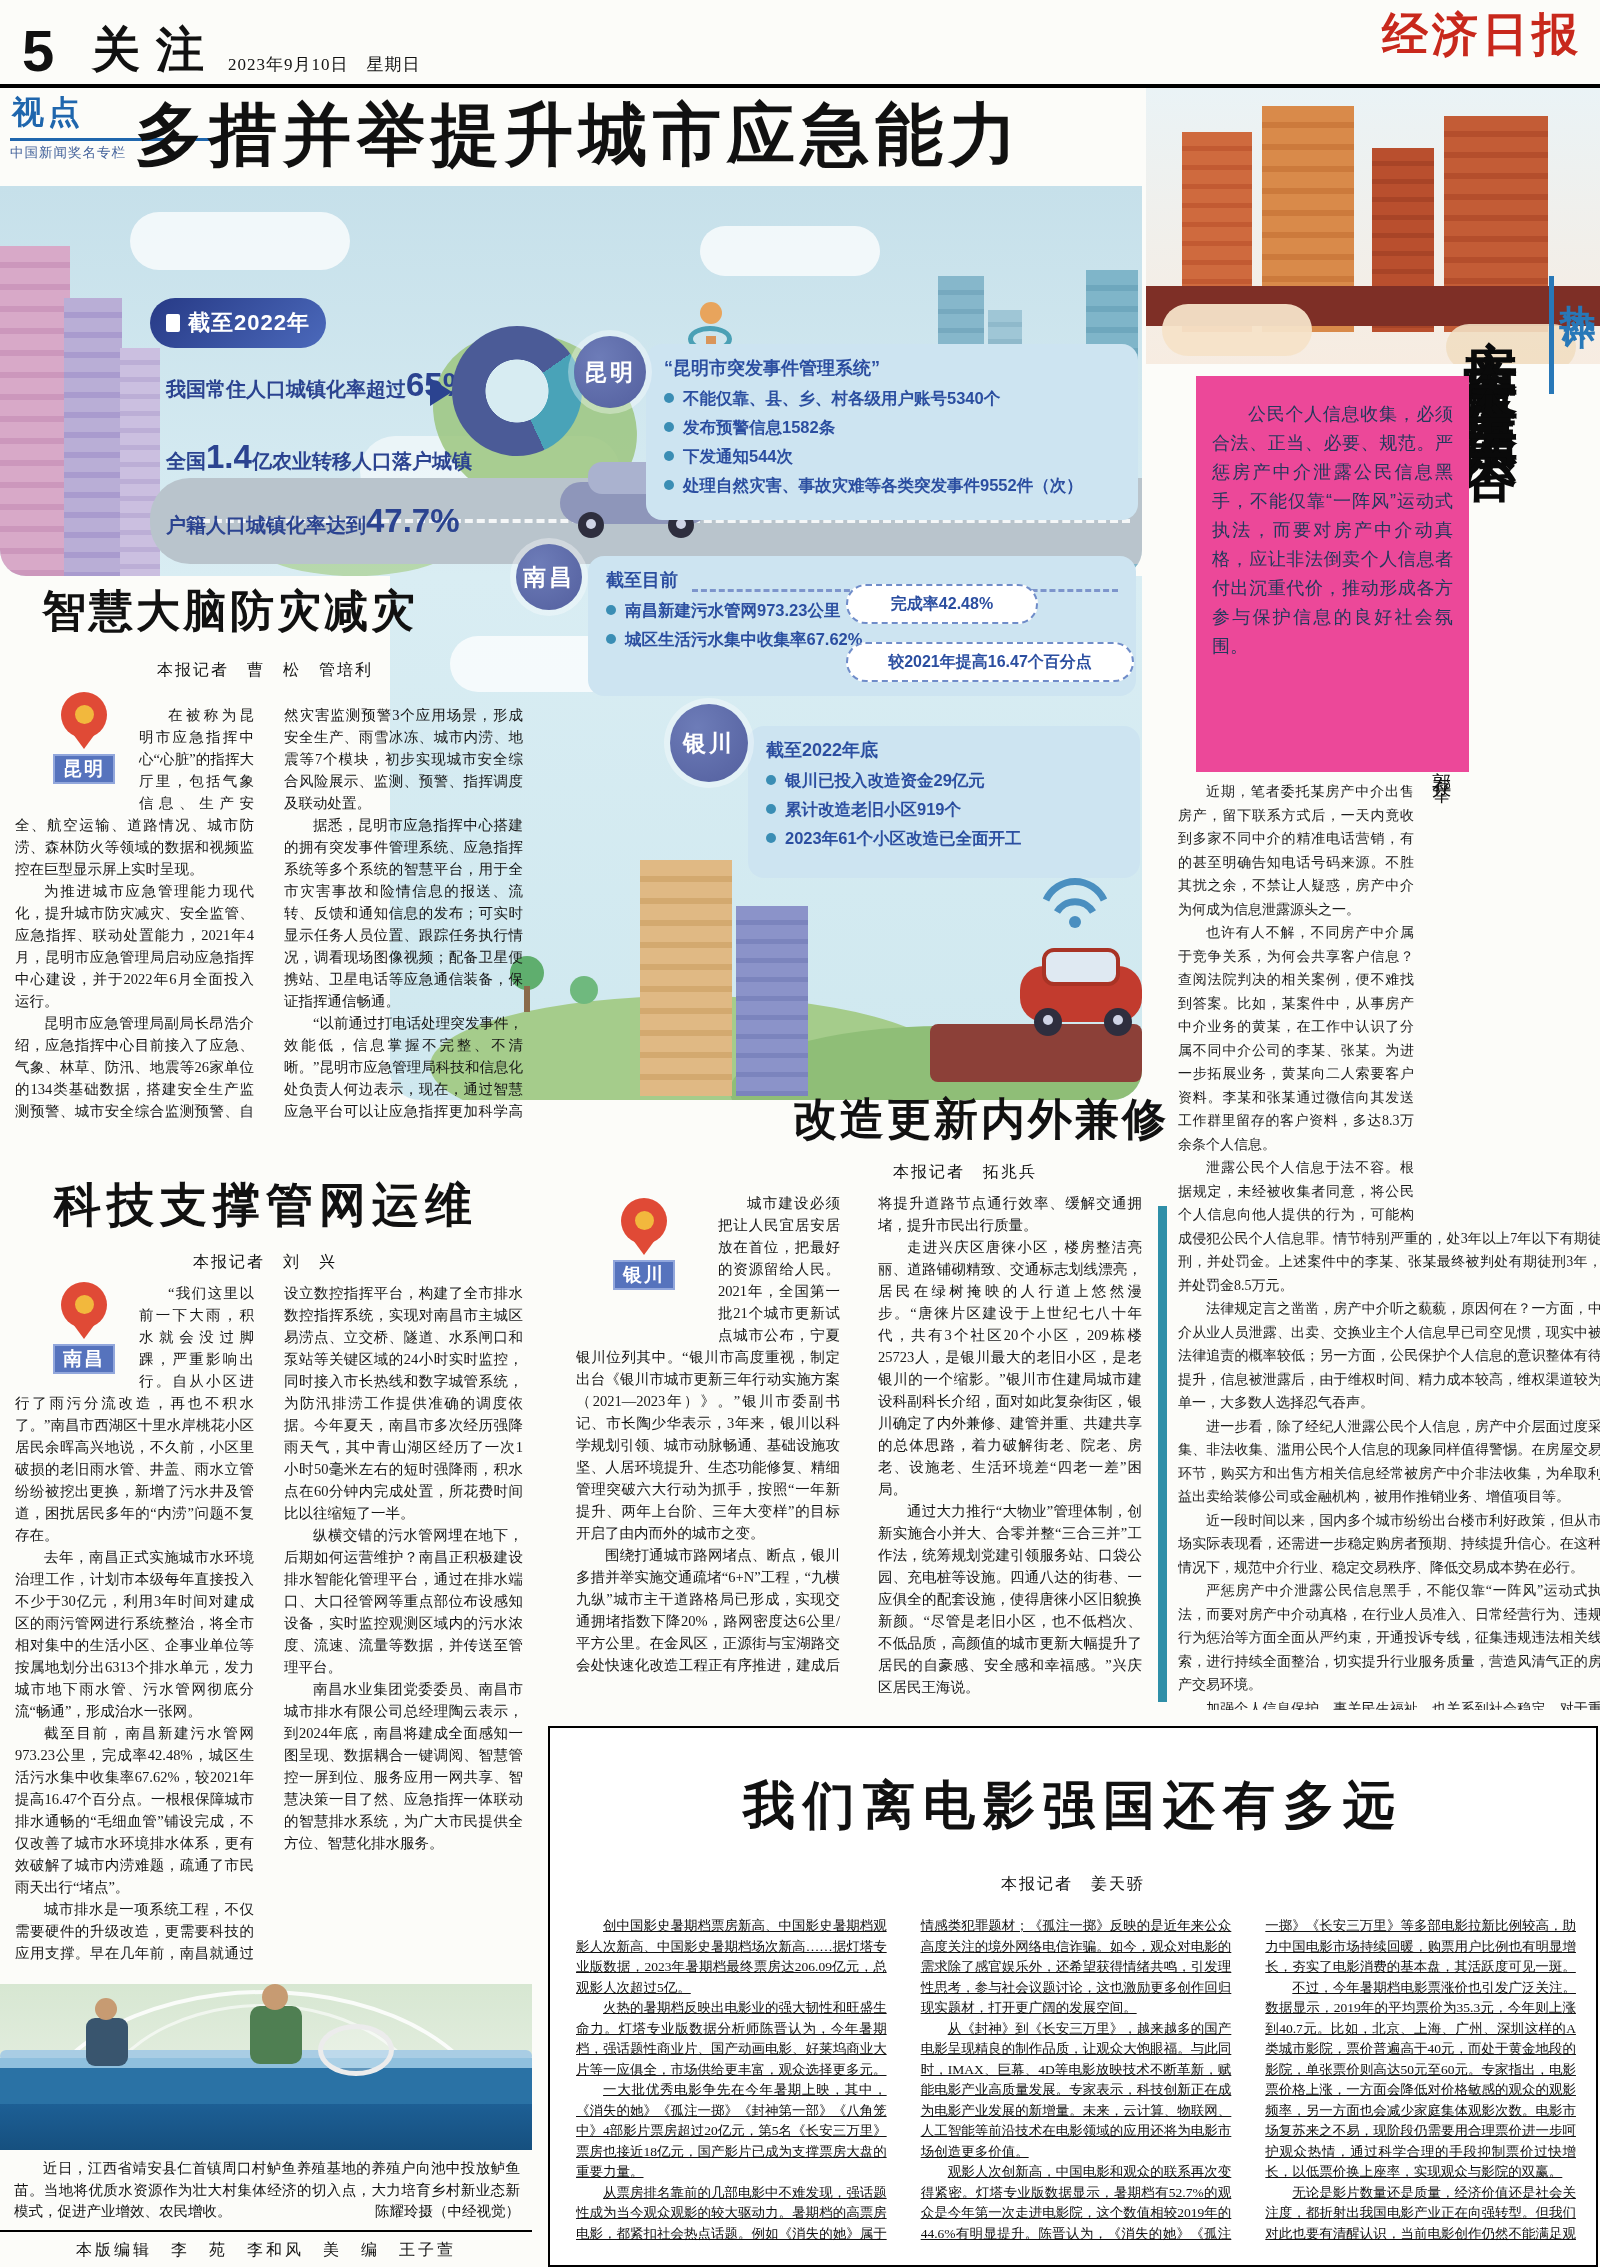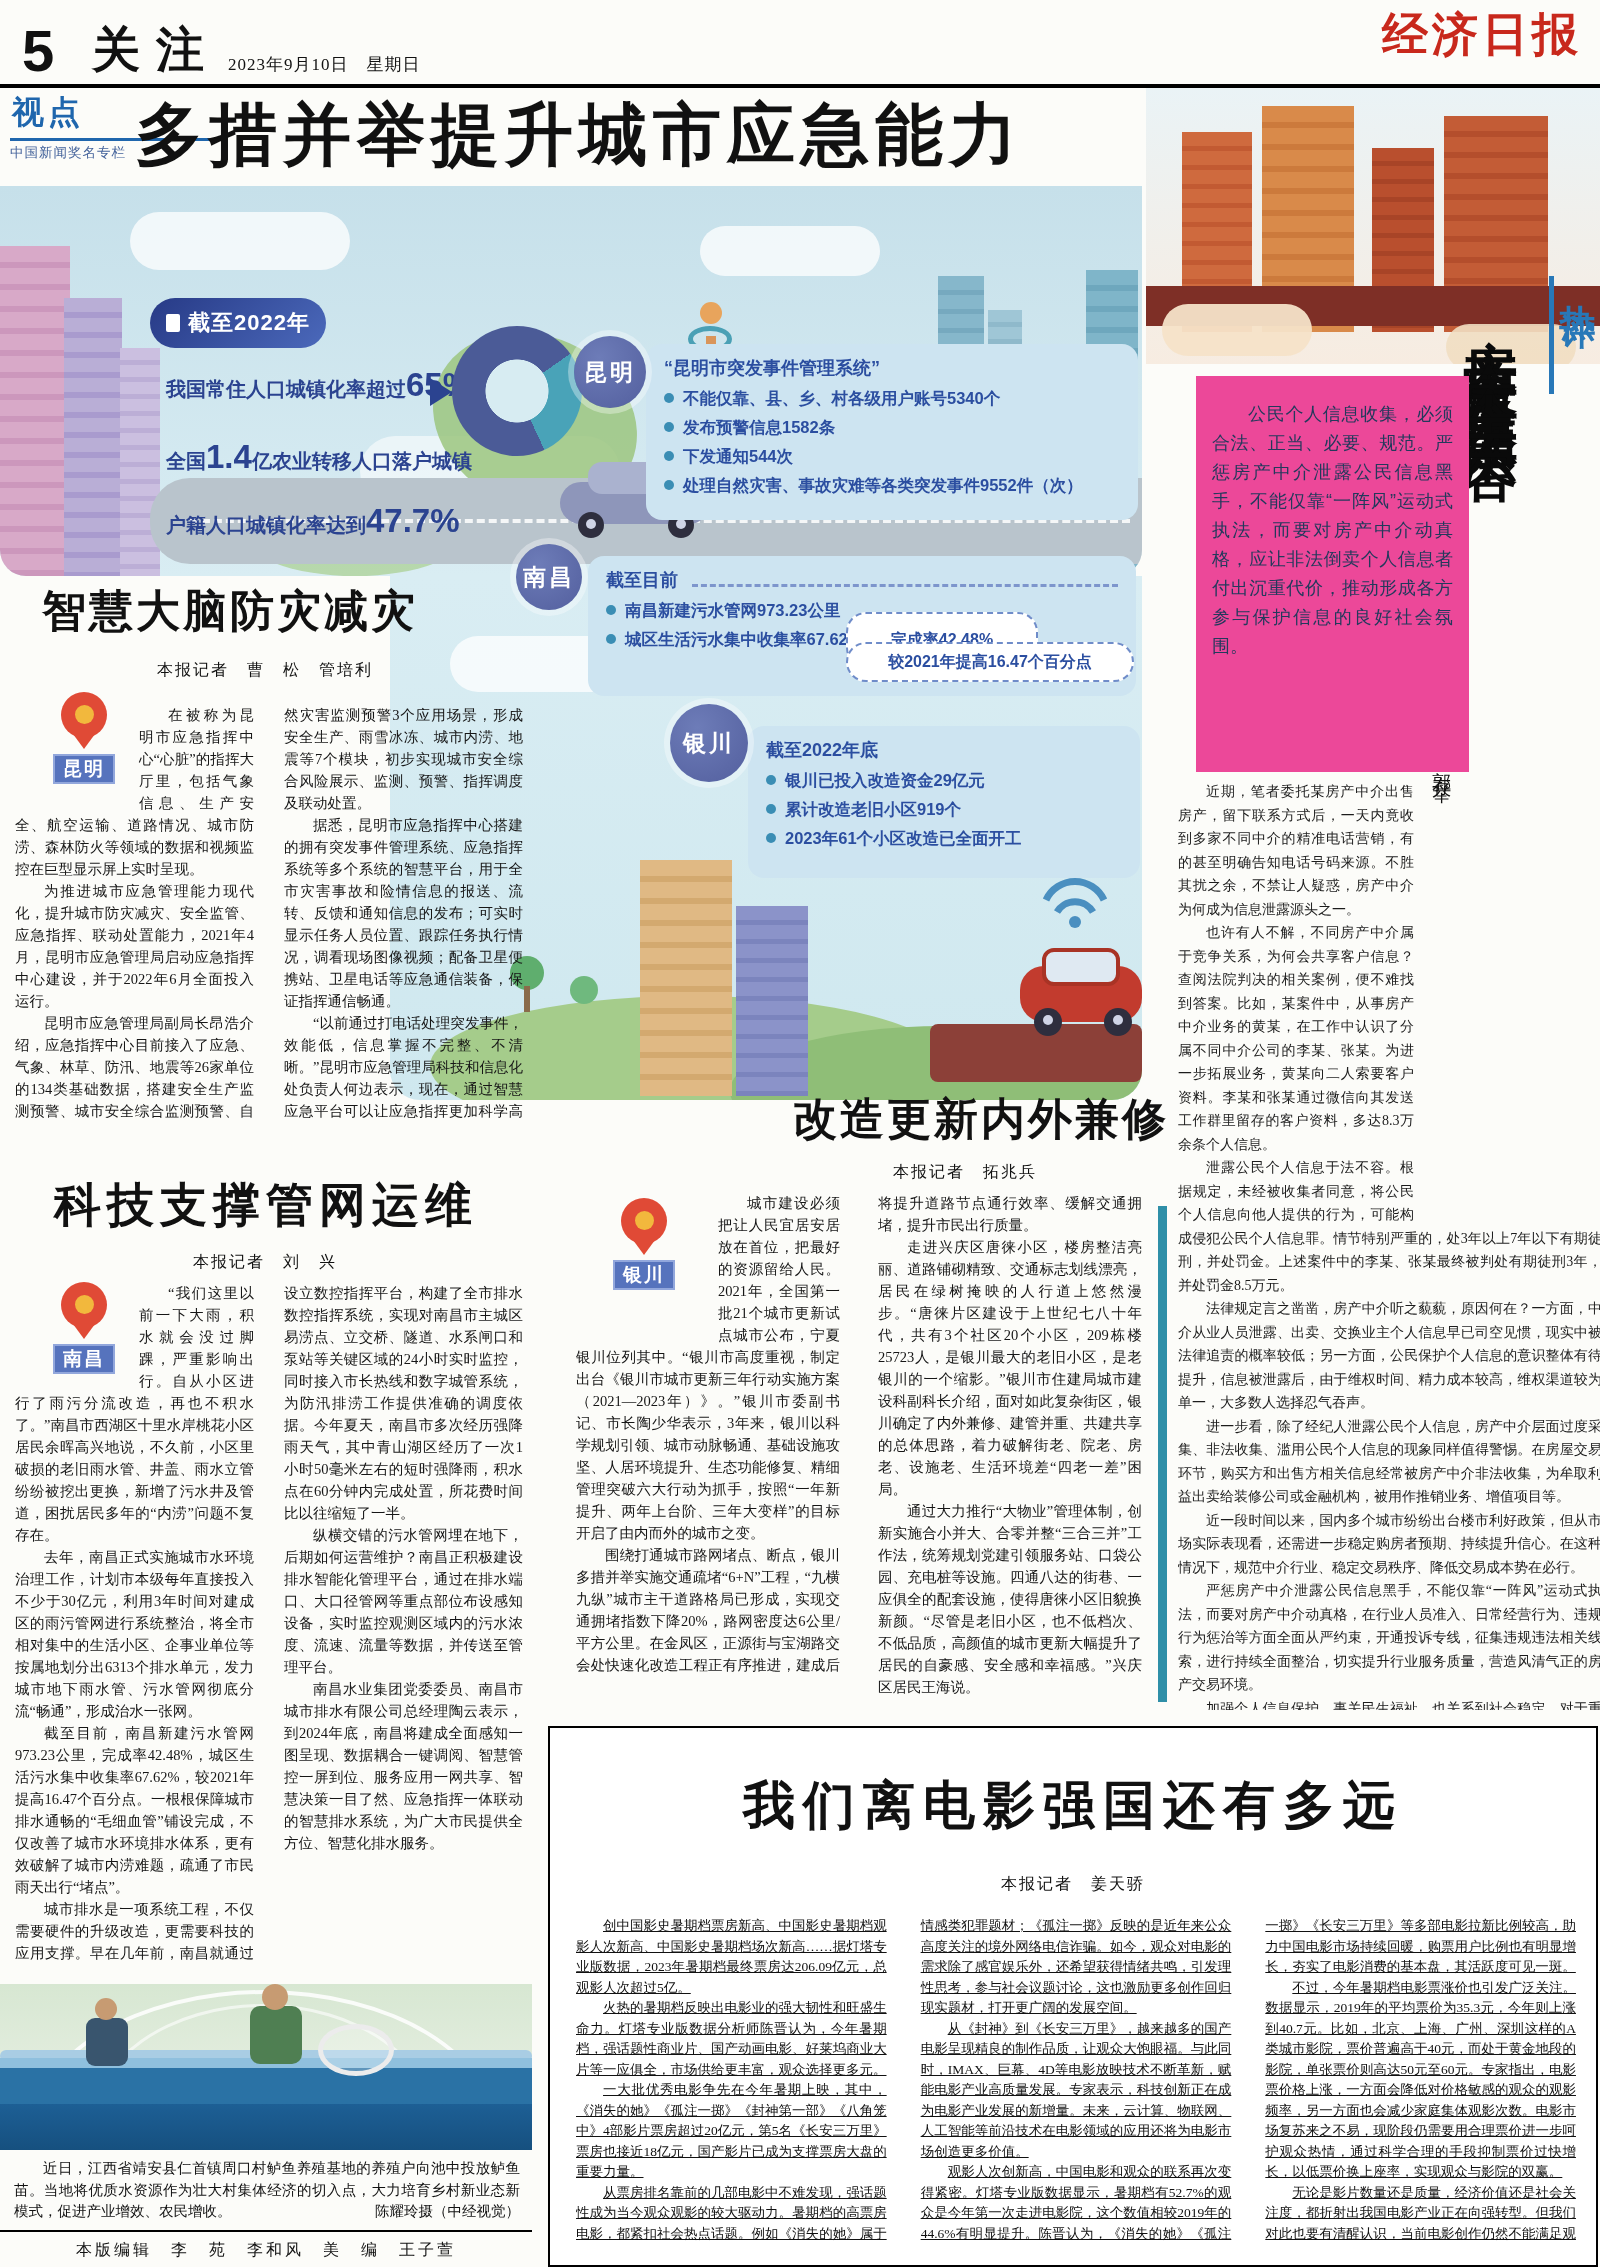--- a/index.html
+++ b/index.html
@@ -48,26 +48,26 @@
   #c-nc{left:516px;top:544px;width:66px;height:66px;}
   #c-yc{left:670px;top:704px;width:78px;height:78px;}
   .ipanel{z-index:3;background:#cde4f1;border-radius:16px;padding:12px 18px;box-sizing:border-box;}
   #p-km{left:646px;top:344px;width:492px;height:176px;}
   #p-nc{left:588px;top:556px;width:548px;height:140px;}
   #p-yc{left:748px;top:726px;width:392px;height:152px;}
   .ptitle{font:700 18px/24px "Liberation Sans",sans-serif;color:#2b4ea0;}
   .brow{display:flex;align-items:flex-start;margin-top:7px;}
   .brow .dot{width:10px;height:10px;border-radius:50%;background:#3a8db4;margin:6px 9px 0 0;flex:none;}
   .brow .btx{font:700 16.5px/22px "Liberation Sans",sans-serif;color:#2b4ea0;white-space:nowrap;}
-  .hdrrow{display:flex;align-items:center;}
+  .hdrrow{display:flex;align-items:flex-end;}
   .dashline{flex:1;border-top:3px dashed #7d95cc;margin:10px 0 0 14px;}
   .callout{z-index:5;background:#fff;border:2px dashed #6f8cc9;border-radius:20px;box-sizing:border-box;
            display:flex;align-items:center;justify-content:center;color:#2b4ea0;
            font:700 16px/1 "Liberation Sans",sans-serif;white-space:nowrap;}
-  #co1{left:846px;top:612px;width:192px;height:56px;}
+  #co1{left:846px;top:584px;width:192px;height:40px;}
   #co2{left:846px;top:642px;width:288px;height:40px;}
   
   .pin{z-index:6;width:116px;text-align:center;}
   .pin .head{width:46px;height:46px;margin:0 auto;background:#e04a36;border-radius:50%;position:relative;}
   .pin .head::before{content:"";position:absolute;left:14px;top:13px;width:19px;height:19px;background:#f2b83d;border-radius:50%;}
   .pin .head::after{content:"";position:absolute;left:50%;top:42px;transform:translateX(-50%);
                     border:11px solid transparent;border-top:15px solid #e04a36;}
   .pin .lbl{margin-top:16px;display:inline-block;background:#5673bd;border:2px solid #92a7dc;color:#fff;
             font:700 19px/26px "Liberation Sans",sans-serif;padding:0 8px;letter-spacing:2px;}
   

